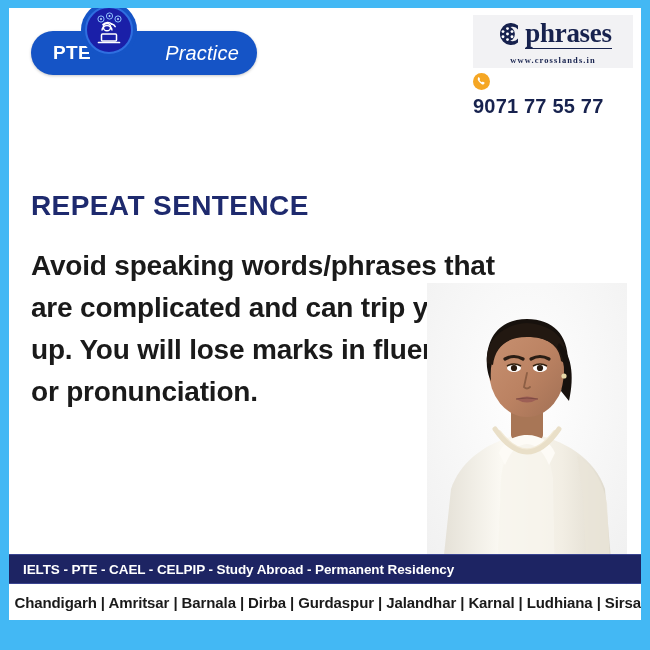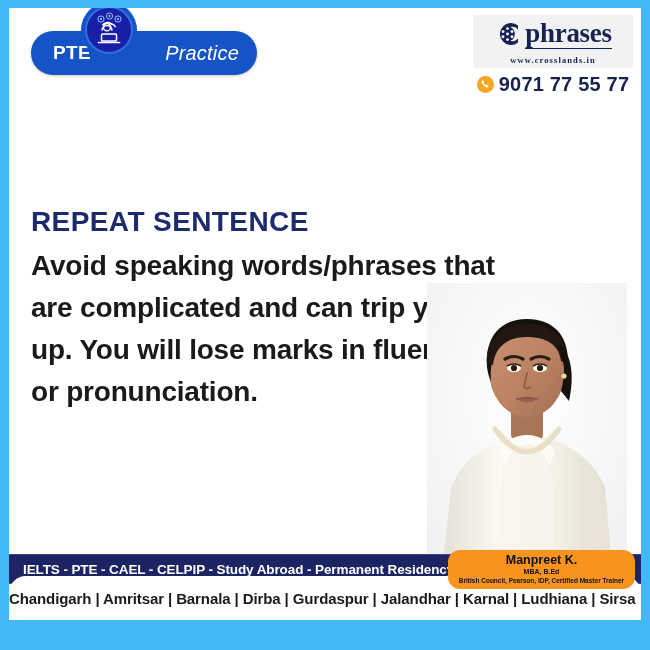--- a/index.html
+++ b/index.html
@@ -83,37 +83,37 @@
     letter-spacing:-.3px; line-height:1;
     border-bottom:1.6px solid #17224e;
     padding-bottom:1px;
   }
   .logo-url {
     font-family:"Liberation Serif", serif;
     font-size:8.5px; font-weight:bold; color:#17224e;
     letter-spacing:1.1px; margin-top:6px;
   }
   .phone-row {
-    display:flex; align-items:center; justify-content:center;
-    gap:5px; margin-top:5px;
+    display:flex; justify-content:center;
+    gap:5px; margin-top:5px;flex-direction:column;
   }
   .phone-icon {
     width:17px; height:17px; border-radius:50%;
     background:#f5a623;
     display:flex; align-items:center; justify-content:center;
     flex:0 0 auto;
   }
   .phone-num {
     font-size:20px; font-weight:bold; color:#17224e;
     letter-spacing:.2px;
   }
 
   
   .title {
-    position:absolute; left:22px; top:198px;
+    position:absolute; left:22px; top:182px;
     font-size:28px; font-weight:bold; color:#1e2a6e;
     letter-spacing:.4px;
   }
   .body-text {
     position:absolute; left:22px; top:237px;
     width:470px;
     font-size:28px; font-weight:bold; color:#1a1a1a;
     line-height:42px;
     letter-spacing:-.2px;
   }
@@ -146,23 +146,23 @@
     padding:3px 4px 4px 4px;
     text-align:center;
     z-index:5;
   }
   .trainer-name { font-size:12.5px; font-weight:bold; color:#111111; line-height:1.15; }
   .trainer-qual { font-size:7px; font-weight:bold; color:#111111; line-height:1.3; }
   .trainer-cred { font-size:6.5px; font-weight:bold; color:#111111; line-height:1.3; }
 
   .cities-bar {
     position:absolute; left:0; right:0; bottom:0;
-    height:44px;
+    height:36px;
     background:#ffffff;
-    display:flex; align-items:center; justify-content:flex-start;border-radius:17px;
+    display:flex; align-items:center; justify-content:flex-end;border-radius:17px;
   }
   .cities-text {
     font-size:15px; font-weight:bold; color:#1a1a1a;
     letter-spacing:-.1px; white-space:nowrap;
   }
 </style>
 </head>
 <body>
 
 <div class="poster">
@@ -283,24 +283,19 @@
         <path d="M89 116 Q100 114 111 116" fill="none" stroke="#7d4a42" stroke-width="1"></path>
 
         <circle cx="137" cy="93" r="2.6" fill="#e8d9a8"></circle>
       </svg>
     </div>
 
     <div class="services-bar">
       <span class="services-text">IELTS - PTE - CAEL - CELPIP - Study Abroad - Permanent Residency</span>
     </div>
 
-    <div class="trainer-badge">
-      <div class="trainer-name">Manpreet K.</div>
-      <div class="trainer-qual">MBA, B.Ed</div>
-      <div class="trainer-cred">British Council, Pearson, IDP, Certified Master Trainer</div>
-    </div>
 
     <div class="cities-bar">
       <span class="cities-text">Chandigarh | Amritsar | Barnala | Dirba | Gurdaspur | Jalandhar | Karnal | Ludhiana | Sirsa</span>
     </div>
 
   </div>
 </div>
 
 </body></html>

